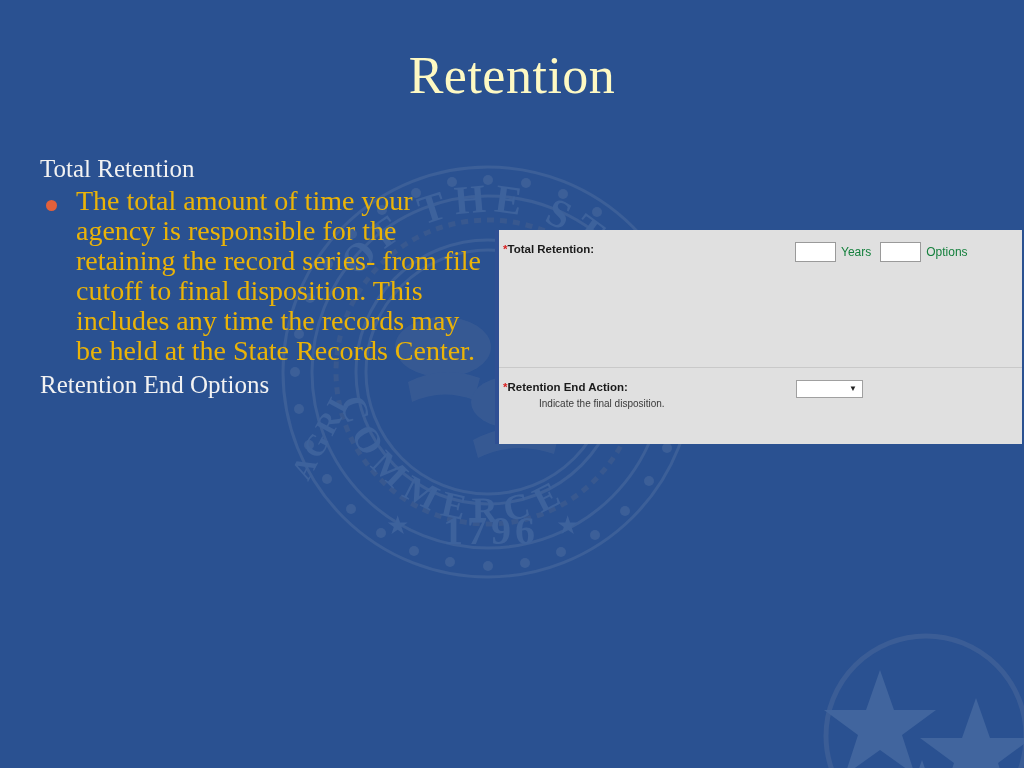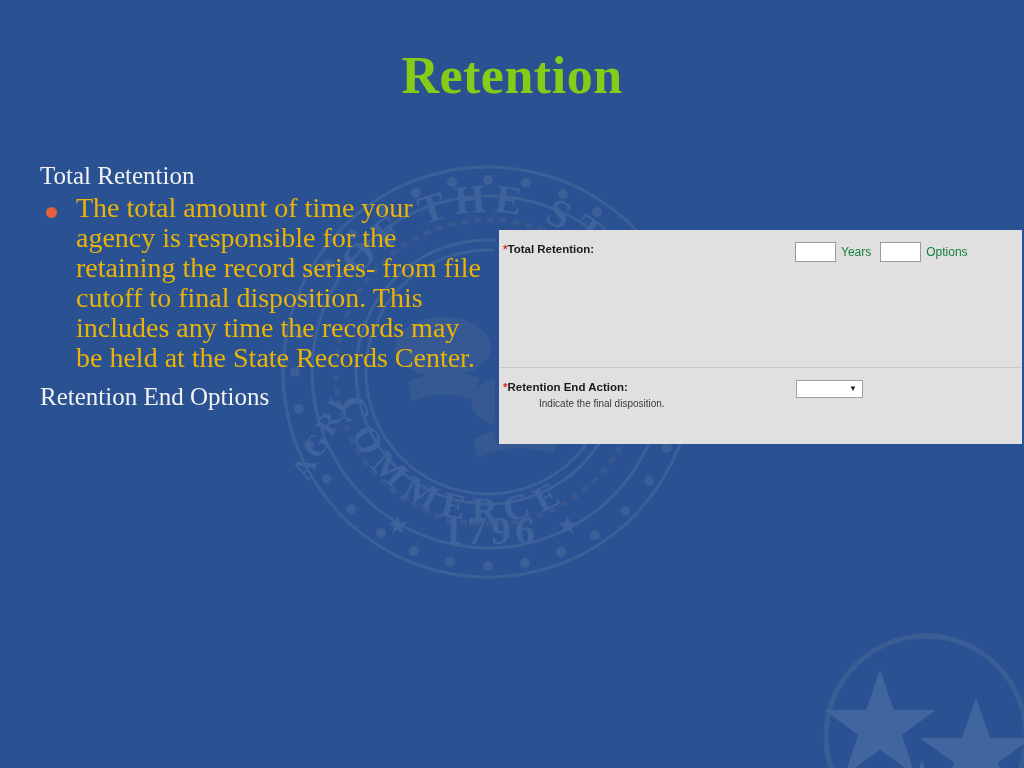--- a/index.html
+++ b/index.html
@@ -37,39 +37,39 @@
     height: 190px;
   }
 
   
   .slide-title {
     position: absolute;
     left: 0;
     top: 46px;
     width: 1024px;
     text-align: center;
-    color: #84cc16;
+    color: #fef9c3;
     font-size: 52px;
-    font-weight: 700;
+    font-weight: 400;
     letter-spacing: 0.5px;
     line-height: 60px;
   }
 
   
   .body-block {
     position: absolute;
     left: 40px;
     top: 152px;
     width: 452px;
     color: #ffffff;
   }
   .lvl1 {
     font-size: 25px;
     line-height: 33px;
-    margin: 7px 0 1px 0;
+    margin: 0 0 1px 0;
     color: #f2f2f2;
   }
   .bullet-item {
     display: flex;
     align-items: flex-start;
     margin: 0 0 2px 0;
   }
   .bullet-dot {
     flex: 0 0 auto;
     width: 11px;

